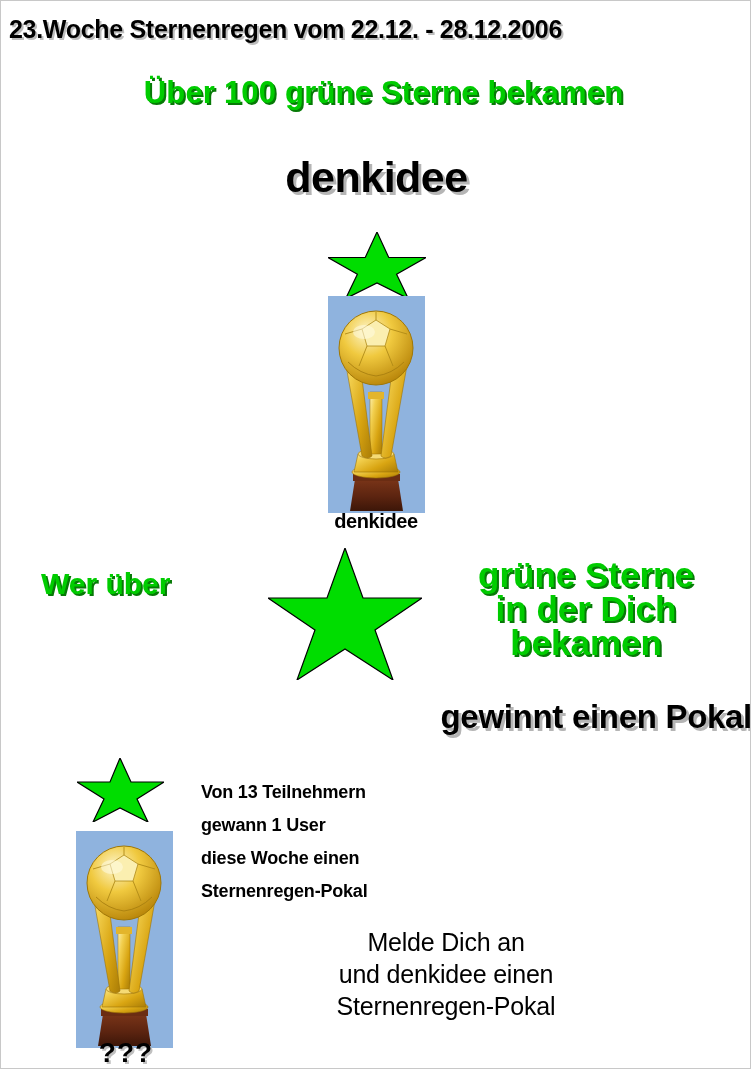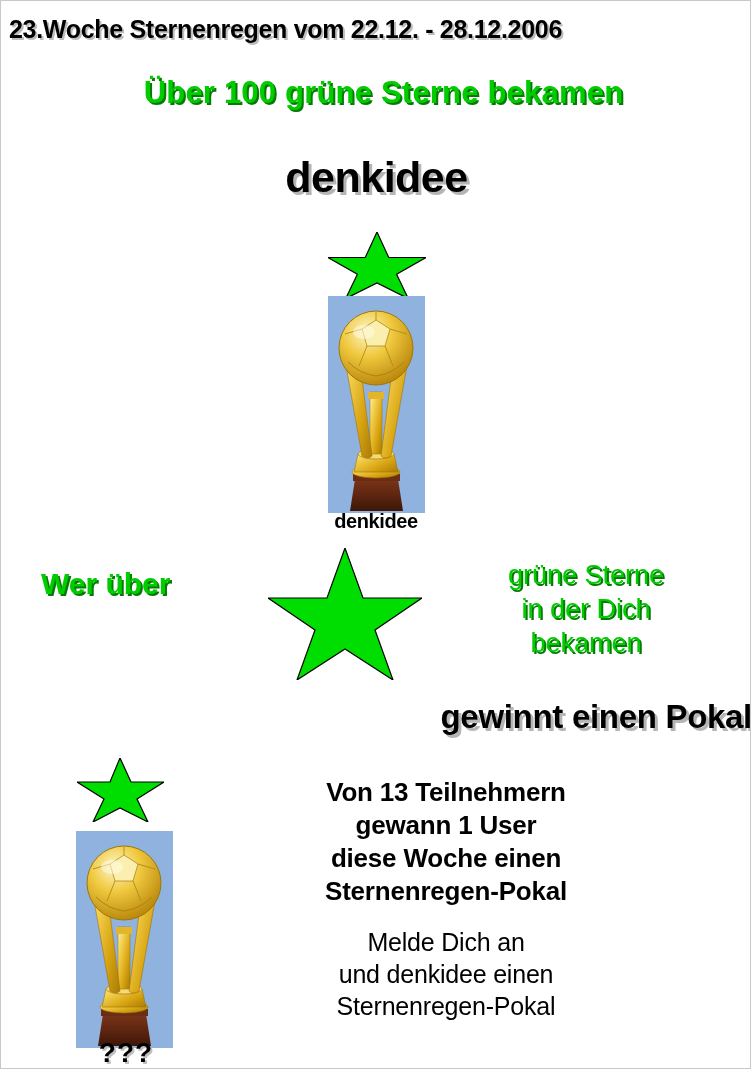--- a/index.html
+++ b/index.html
@@ -131,23 +131,23 @@
     color: #00cc00;
     white-space: nowrap;
     text-shadow: 2px 2px 0 #067a06;
   }
   .rule-right {
     position: absolute;
     left: 430px;
     top: 557px;
     width: 310px;
     text-align: center;
-    font-size: 27px;
+    font-size: 35px;
     line-height: 34px;
-    font-weight: normal;
+    font-weight: bold;
     color: #00cc00;
     text-shadow: 2px 2px 0 #067a06;
   }
   .rule-bottom {
     position: absolute;
     left: 0;
     top: 697px;
     width: 751px;
     text-align: right;
     font-size: 33px;
@@ -157,22 +157,21 @@
     white-space: nowrap;
     text-shadow: 3px 3px 0 #b5b5b5;
   }
 
   
   .summary-bold {
     position: absolute;
     left: 200px;
     top: 775px;
     width: 490px;
-    text-align: center;
-    font-size: 26px;
+    font-size: 18px;
     line-height: 33px;
     font-weight: bold;
     color: #000000;
     letter-spacing: -0.2px;
   }
   .summary-plain {
     position: absolute;
     left: 200px;
     top: 925px;
     width: 490px;

